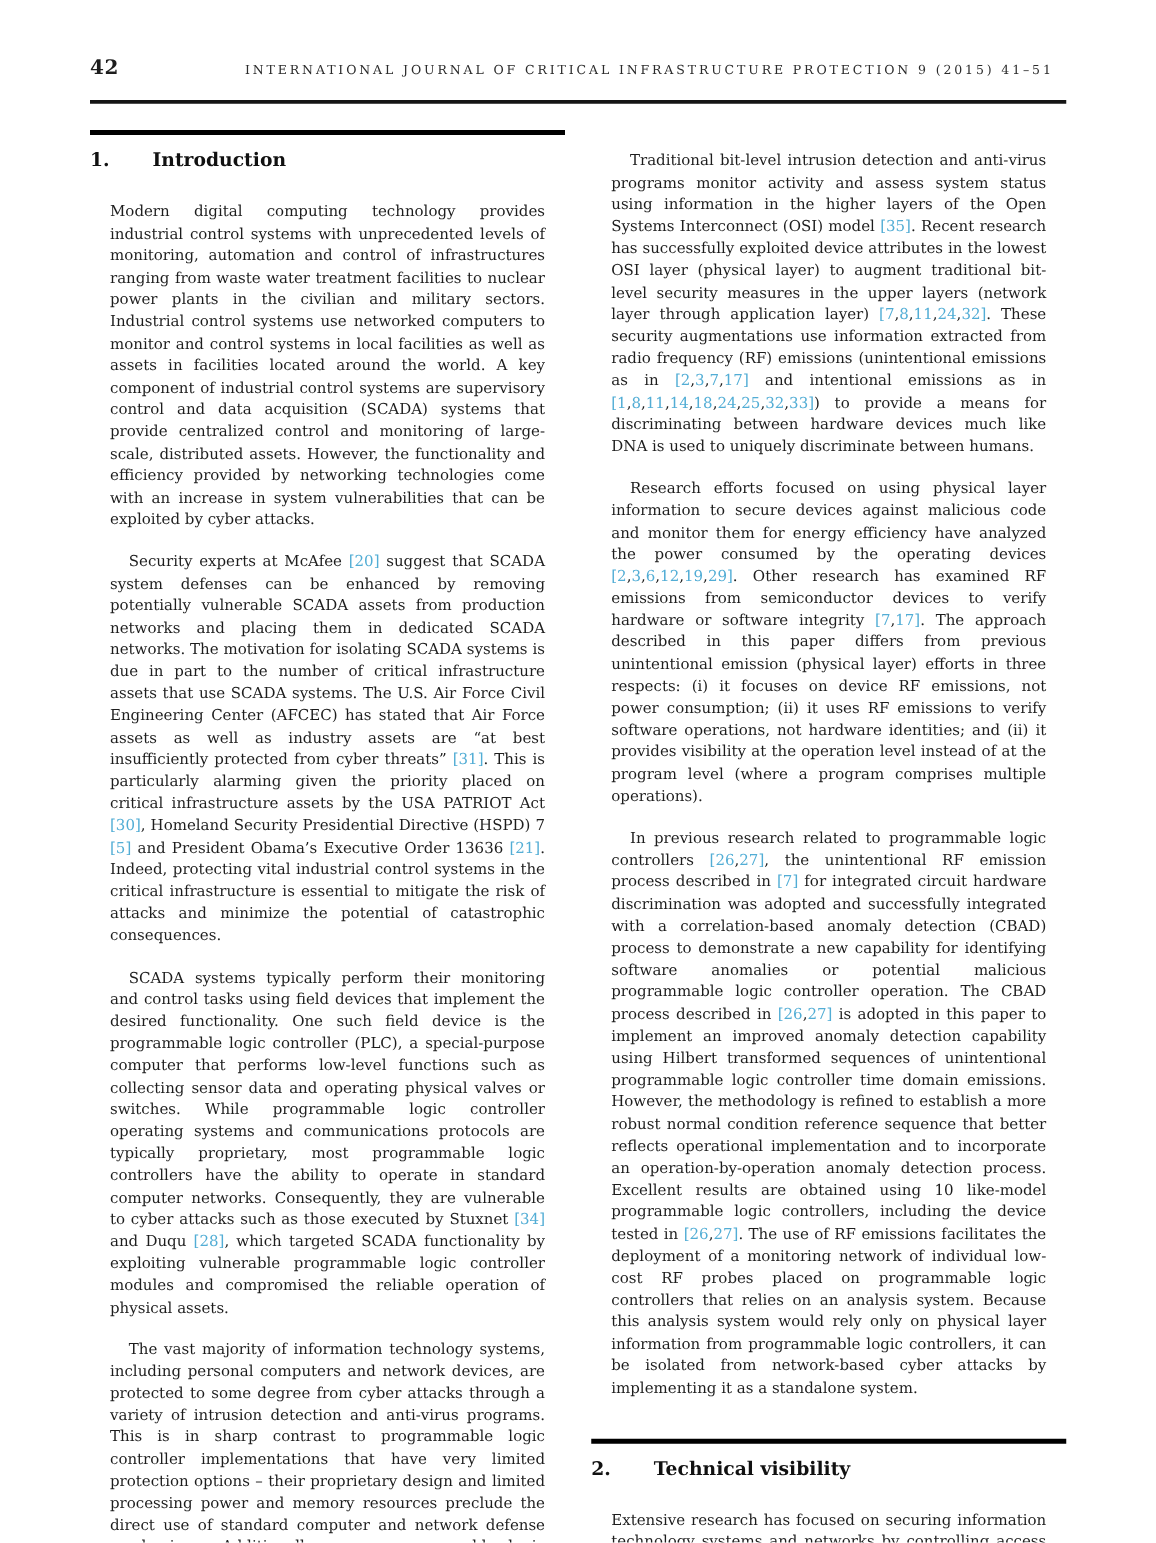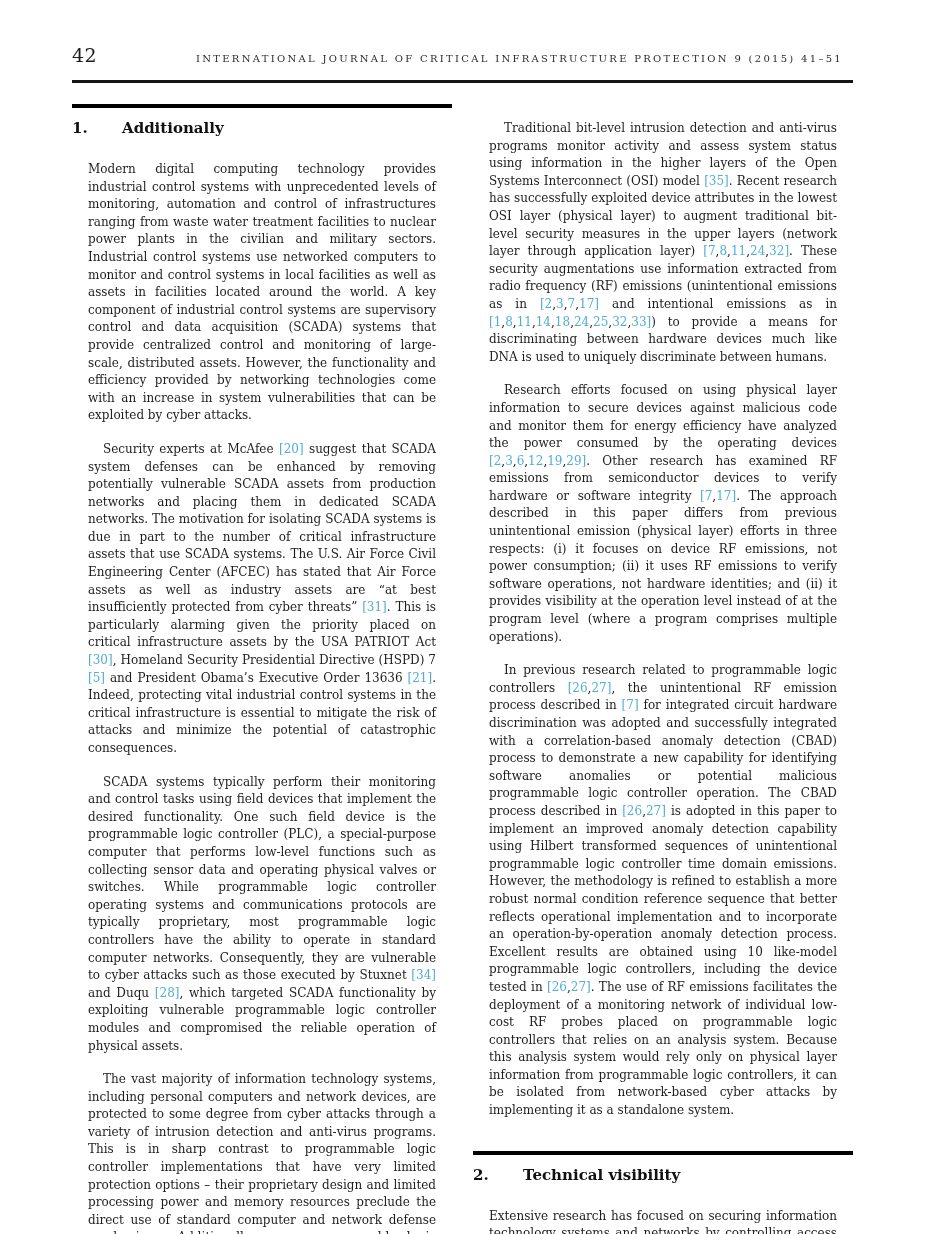--- a/index.html
+++ b/index.html
@@ -16,22 +16,22 @@
     width: 925px; height: 1234px;
     background: #ffffff;
   }
   
   .header {
     position: absolute;
     left: 72px; right: 72px; top: 44px;
     display: flex; align-items: baseline;
   }
   .page-num {
-    font-weight: normal;
-    font-size: 19px;
+    font-weight: bold;
+    font-size: 16px;
     letter-spacing: 0.5px;
   }
   .journal-title {
     flex: 1;
     text-align: right;
     font-size: 10px;
     letter-spacing: 2.3px;
     color: #2b2b2b;
     white-space: nowrap;
     transform: translateX(-10px);
@@ -94,21 +94,21 @@
     <span class="journal-title">INTERNATIONAL JOURNAL OF CRITICAL INFRASTRUCTURE PROTECTION 9 (2015) 41–51</span>
   </div>
   <div class="header-rule"></div>
 
   <div class="columns">
     <div class="col" id="col-left">
         <div class="section-heading">
           <div class="rule" style="background: rgb(0, 0, 0);"></div>
           <div class="h-row">
             <span class="h-num">1.</span>
-            <span>Additionally</span>
+            <span>Introduction</span>
           </div>
         </div>
         <p class="para">Modern digital computing technology provides industrial control systems with unprecedented levels of monitoring, automation and control of infrastructures ranging from waste water treatment facilities to nuclear power plants in the civilian and military sectors. Industrial control systems use networked computers to monitor and control systems in local facilities as well as assets in facilities located around the world. A key component of industrial control systems are supervisory control and data acquisition (SCADA) systems that provide centralized control and monitoring of large-scale, distributed assets. However, the functionality and efficiency provided by networking technologies come with an increase in system vulnerabilities that can be exploited by cyber attacks.</p>
         <p class="para indent">Security experts at McAfee <span class="cite">[20]</span> suggest that SCADA system defenses can be enhanced by removing potentially vulnerable SCADA assets from production networks and placing them in dedicated SCADA networks. The motivation for isolating SCADA systems is due in part to the number of critical infrastructure assets that use SCADA systems. The U.S. Air Force Civil Engineering Center (AFCEC) has stated that Air Force assets as well as industry assets are “at best insufficiently protected from cyber threats” <span class="cite">[31]</span>. This is particularly alarming given the priority placed on critical infrastructure assets by the USA PATRIOT Act <span class="cite">[30]</span>, Homeland Security Presidential Directive (HSPD) 7 <span class="cite">[5]</span> and President Obama’s Executive Order 13636 <span class="cite">[21]</span>. Indeed, protecting vital industrial control systems in the critical infrastructure is essential to mitigate the risk of attacks and minimize the potential of catastrophic consequences.</p>
         <p class="para indent">SCADA systems typically perform their monitoring and control tasks using field devices that implement the desired functionality. One such field device is the programmable logic controller (PLC), a special-purpose computer that performs low-level functions such as collecting sensor data and operating physical valves or switches. While programmable logic controller operating systems and communications protocols are typically proprietary, most programmable logic controllers have the ability to operate in standard computer networks. Consequently, they are vulnerable to cyber attacks such as those executed by Stuxnet <span class="cite">[34]</span> and Duqu <span class="cite">[28]</span>, which targeted SCADA functionality by exploiting vulnerable programmable logic controller modules and compromised the reliable operation of physical assets.</p>
         <p class="para indent">The vast majority of information technology systems, including personal computers and network devices, are protected to some degree from cyber attacks through a variety of intrusion detection and anti-virus programs. This is in sharp contrast to programmable logic controller implementations that have very limited protection options – their proprietary design and limited processing power and memory resources preclude the direct use of standard computer and network defense mechanisms. Additionally, many programmable logic controllers remain in service for decades due to the prohibitive cost of re-engineering industrial control systems. Thus, programmable logic controllers become obsolete (unsupportable) relative to information technology standards and capabilities that rapidly evolve to satisfy consumer demands; this prevents the implementation of typical “bit-level” information technology protective measures in programmable logic controllers.</p>
       </div>
     <div class="col" id="col-right">
         <p class="para indent">Traditional bit-level intrusion detection and anti-virus programs monitor activity and assess system status using information in the higher layers of the Open Systems Interconnect (OSI) model <span class="cite">[35]</span>. Recent research has successfully exploited device attributes in the lowest OSI layer (physical layer) to augment traditional bit-level security measures in the upper layers (network layer through application layer) <span class="cite">[7<span class="comma">,</span>8<span class="comma">,</span>11<span class="comma">,</span>24<span class="comma">,</span>32]</span>. These security augmentations use information extracted from radio frequency (RF) emissions (unintentional emissions as in <span class="cite">[2<span class="comma">,</span>3<span class="comma">,</span>7<span class="comma">,</span>17]</span> and intentional emissions as in <span class="cite">[1<span class="comma">,</span>8<span class="comma">,</span>11<span class="comma">,</span>14<span class="comma">,</span>18<span class="comma">,</span>24<span class="comma">,</span>25<span class="comma">,</span>32<span class="comma">,</span>33]</span>) to provide a means for discriminating between hardware devices much like DNA is used to uniquely discriminate between humans.</p>
         <p class="para indent">Research efforts focused on using physical layer information to secure devices against malicious code and monitor them for energy efficiency have analyzed the power consumed by the operating devices <span class="cite">[2<span class="comma">,</span>3<span class="comma">,</span>6<span class="comma">,</span>12<span class="comma">,</span>19<span class="comma">,</span>29]</span>. Other research has examined RF emissions from semiconductor devices to verify hardware or software integrity <span class="cite">[7<span class="comma">,</span>17]</span>. The approach described in this paper differs from previous unintentional emission (physical layer) efforts in three respects: (i) it focuses on device RF emissions, not power consumption; (ii) it uses RF emissions to verify software operations, not hardware identities; and (ii) it provides visibility at the operation level instead of at the program level (where a program comprises multiple operations).</p>

